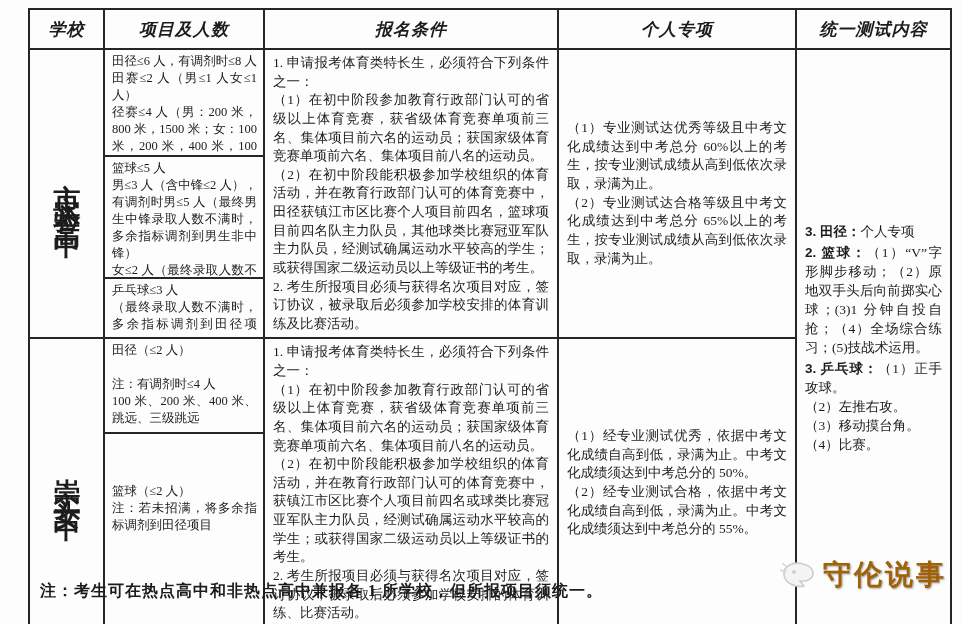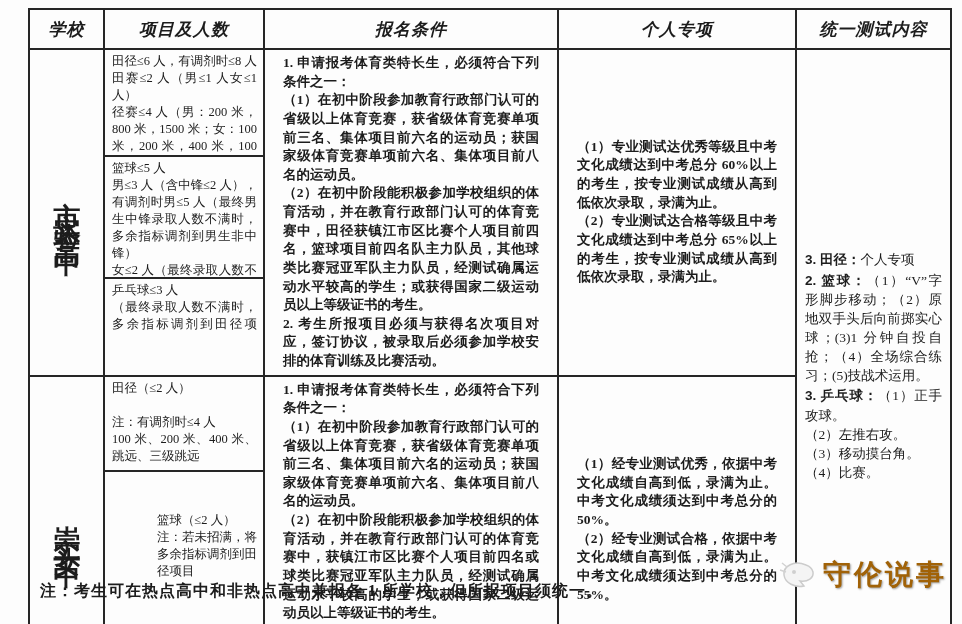--- a/index.html
+++ b/index.html
@@ -30,24 +30,24 @@
 
   td.projects-cell { vertical-align:top; }
   .subcell {
     box-sizing:border-box; overflow:hidden;
     padding:3px 6px 2px 7px;
     display:flex; align-items:flex-start;
   }
   .subcell.center { align-items:center; }
   .subcell.bordered { border-bottom:2px solid #262626; }
   .r1s1 { height:107px; } .r1s2 { height:122px; } .r1s3 { height:53px; }
-  .r2s1 { height:95px; }  .r2s2 { height:147px;margin-left:45px; }
+  .r2s1 { height:95px; }  .r2s2 { height:147px; }
   .projects-cell .cell-text { font-size:12.5px; line-height:1.36; }
 
-  td.text-cell { padding:4px 18px;font-weight:bold; }
+  td.text-cell { padding:4px 8px; }
   .cell-text {
     font-size:13.5px; line-height:1.38;
     text-align:justify;
   }
   .preline { white-space:pre-line; }
 
   td.test-cell { padding:6px 8px; font-size:13.5px; }
   .test-item { text-align:justify; line-height:1.42; margin:1px 0; }
   .test-label {
     font-weight:bold;

